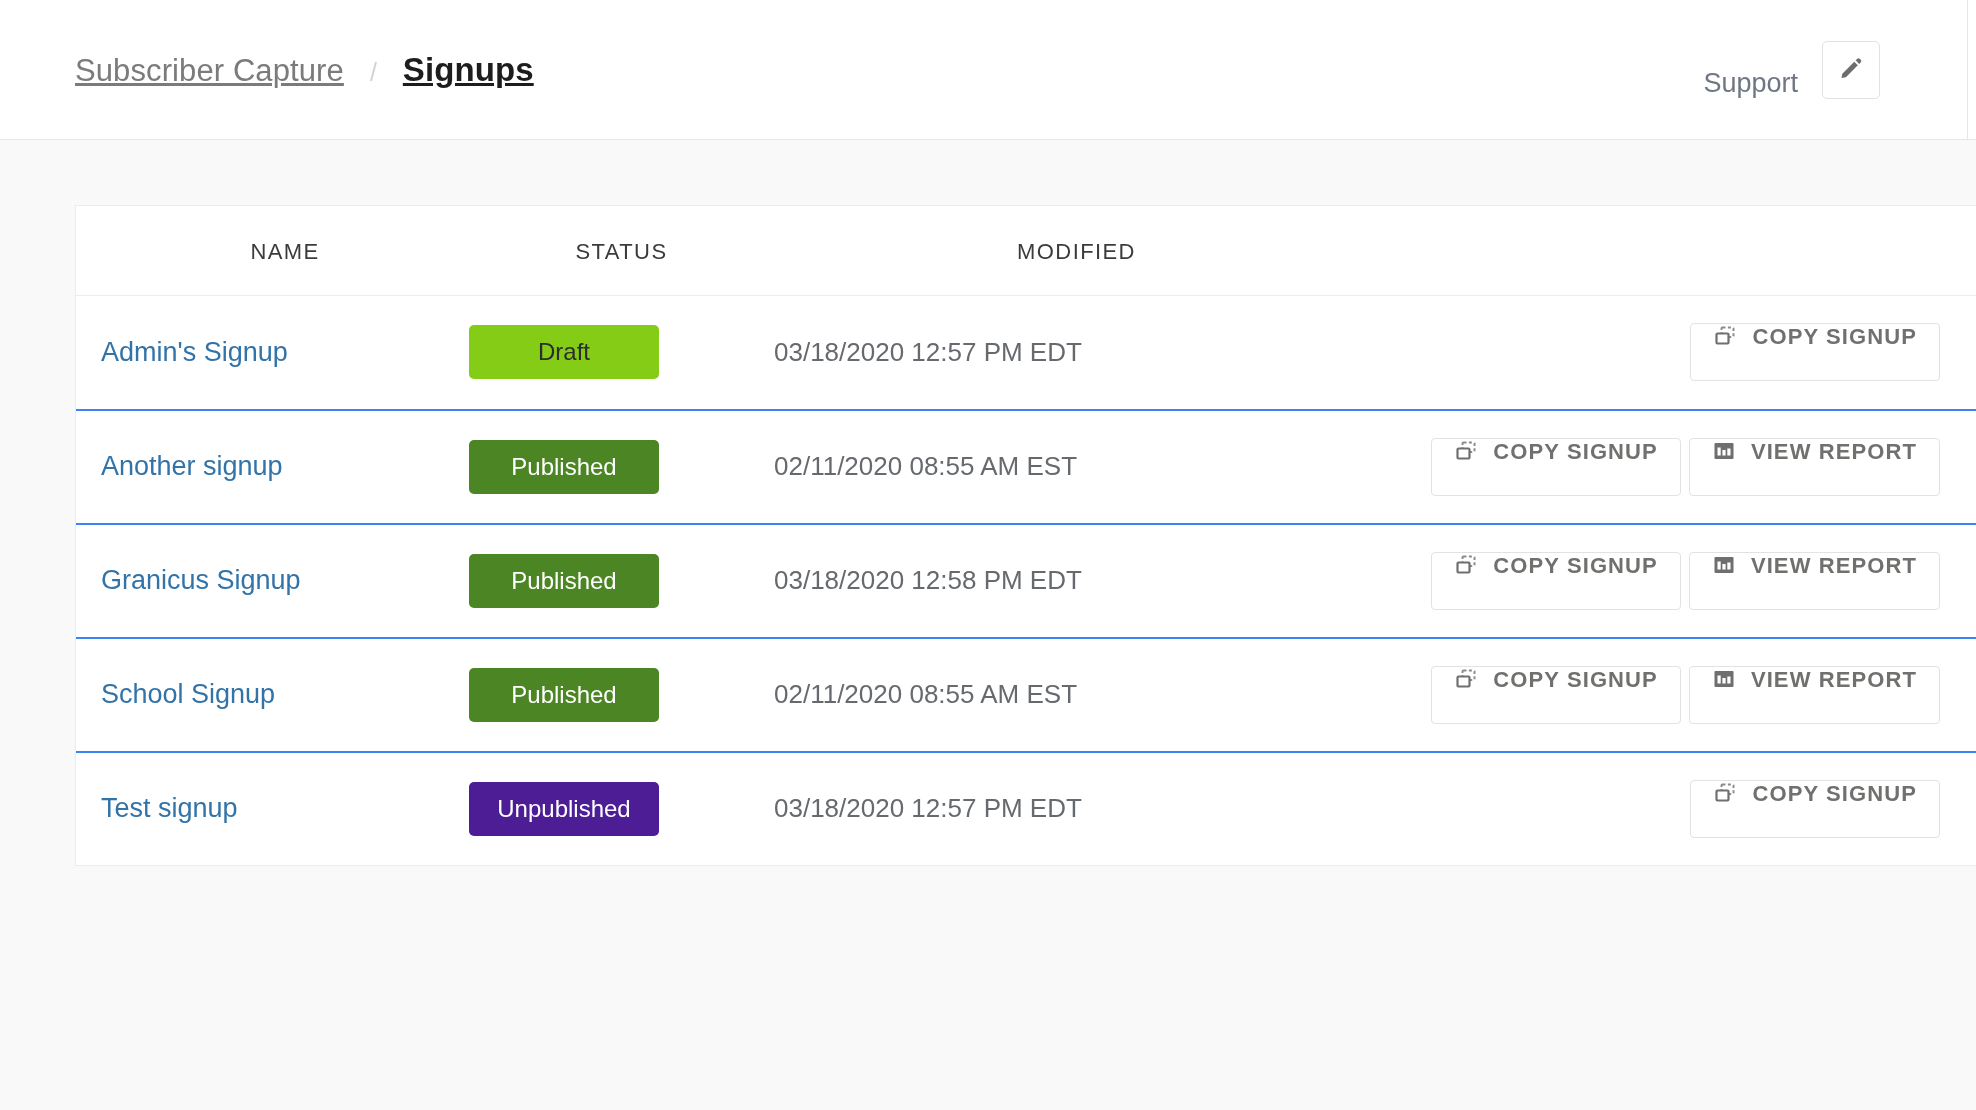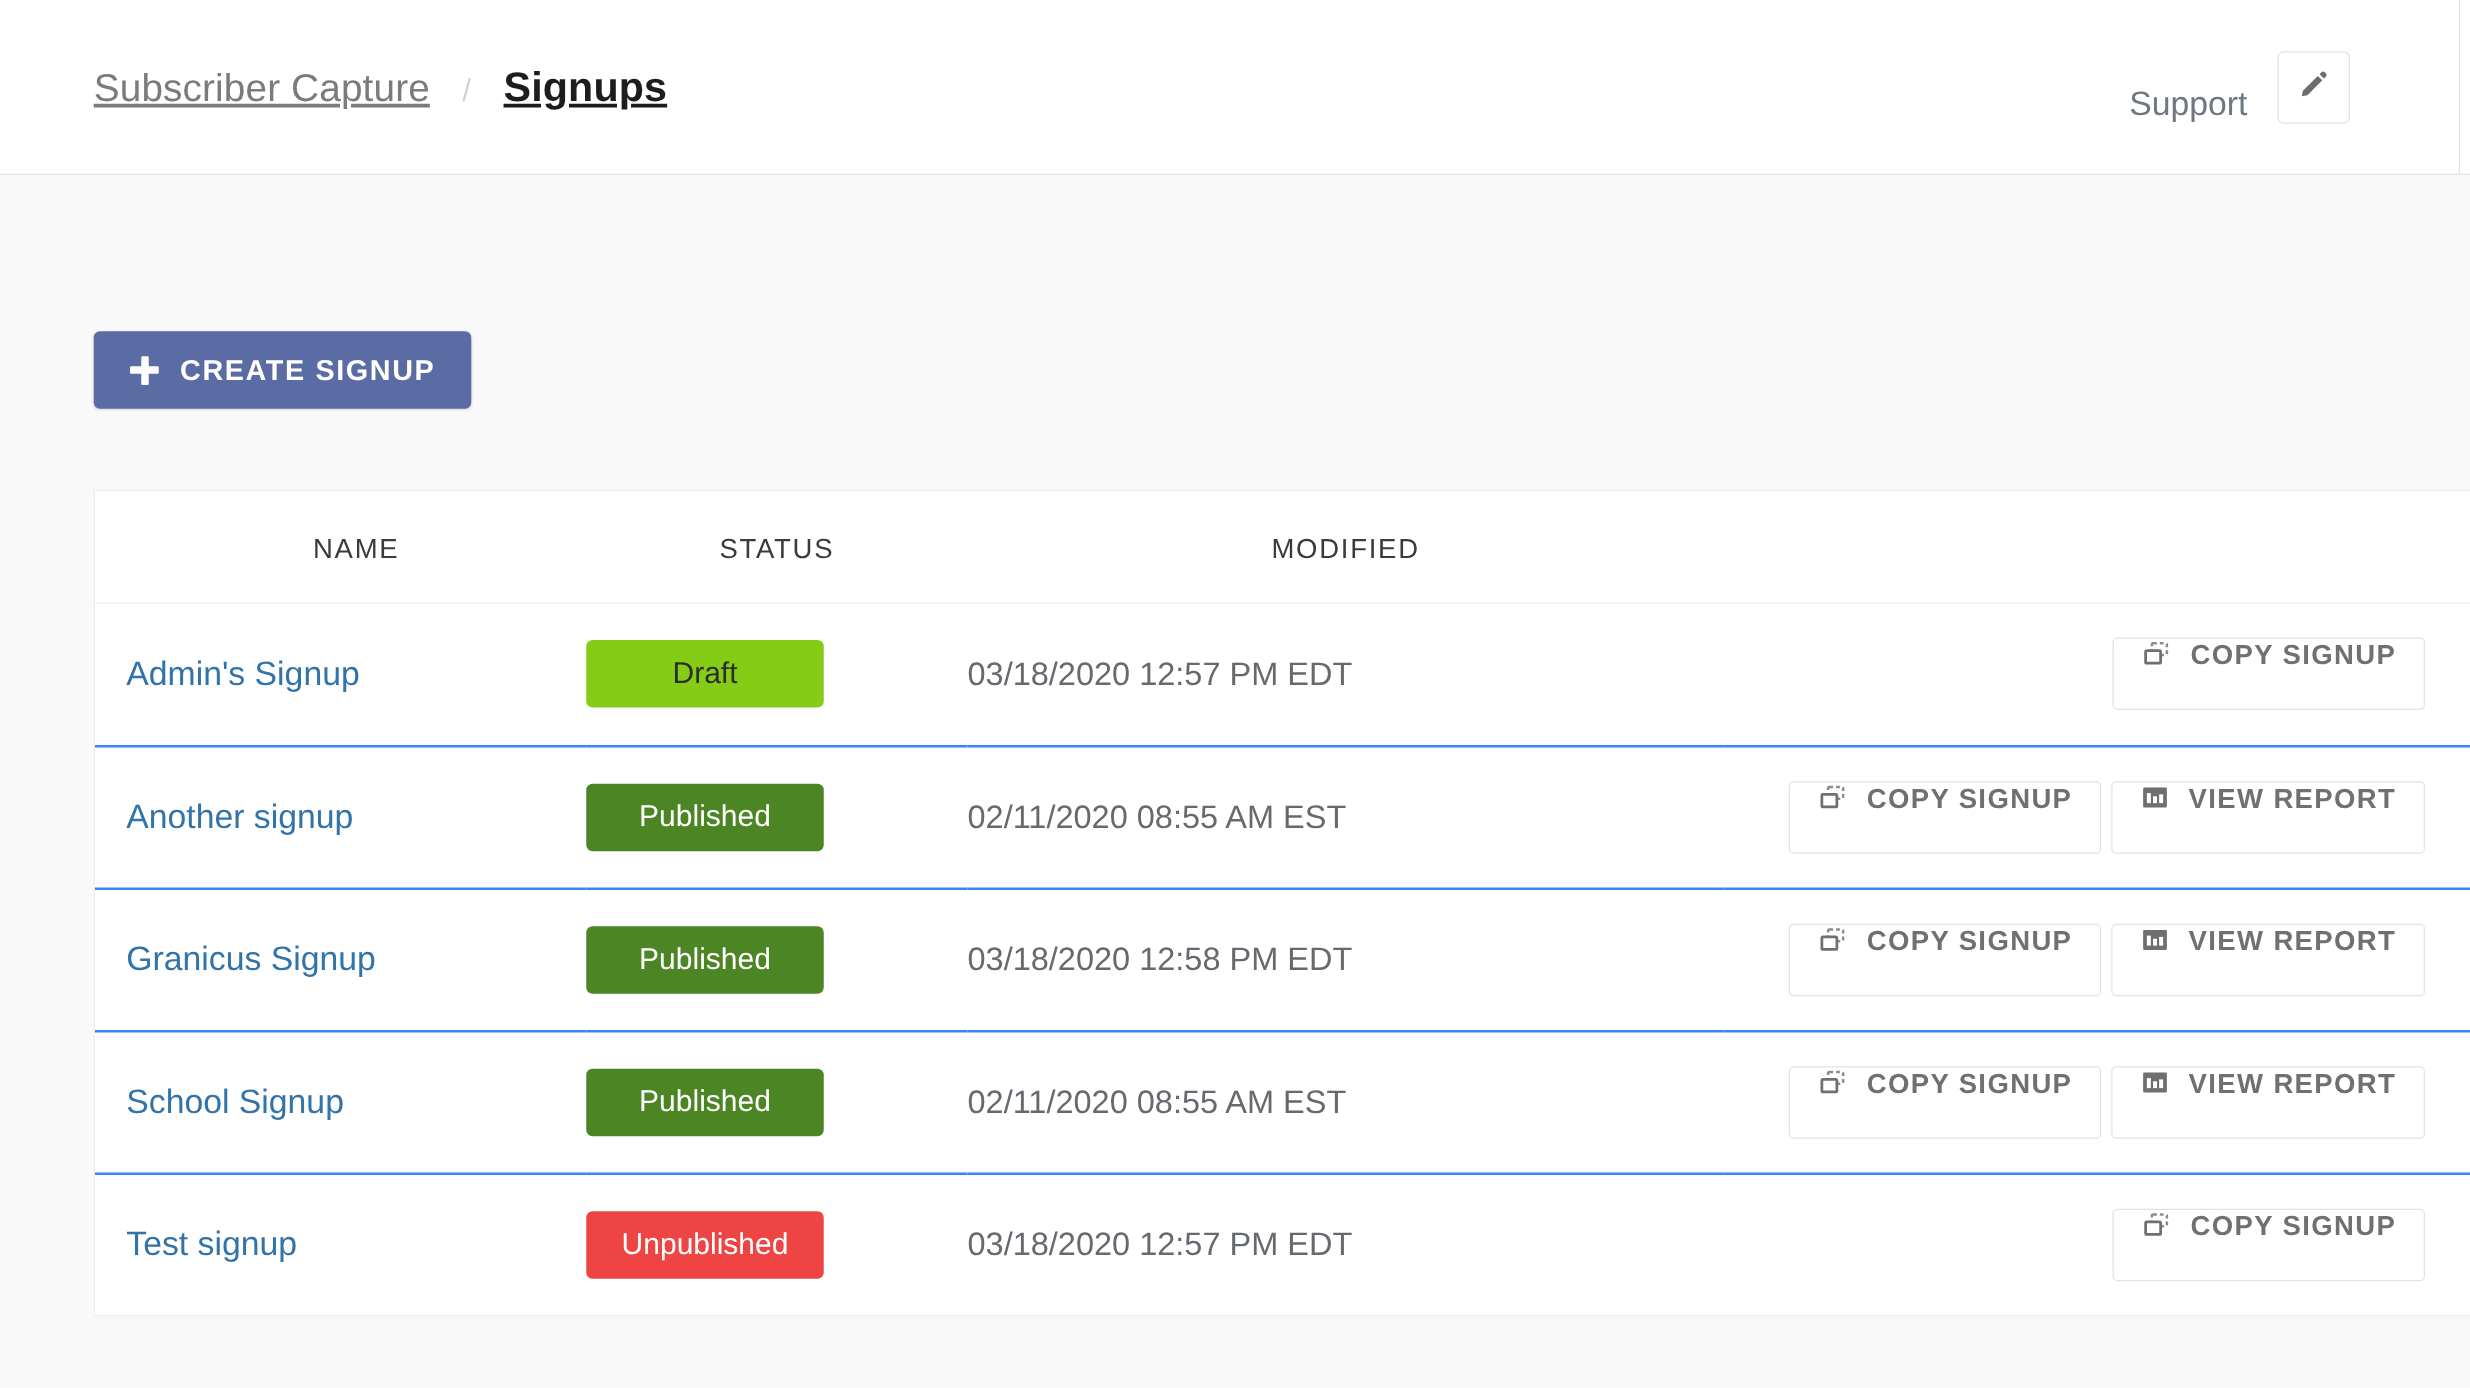--- a/index.html
+++ b/index.html
@@ -177,21 +177,21 @@
     min-width: 190px;
     height: 54px;
     padding: 0 18px;
     border-radius: 5px;
     font-size: 24px;
     font-weight: 400;
     white-space: nowrap;
   }
   .badge.draft       { background: #84cc16; color: #2d2d2d; }
   .badge.published   { background: #4c8523; color: #ffffff; }
-  .badge.unpublished { background: #ef4444; color: #ffffff; }
+  .badge.unpublished { background: #4c1d95; color: #ffffff; }
 
   .modified-text {
     font-size: 26px;
     color: #666a6e;
     white-space: nowrap;
   }
 
   .actions {
     display: flex;
     justify-content: flex-end;
@@ -236,24 +236,20 @@
           <path d="M4 17.2 L15.0 6.2 L18.3 9.5 L7.3 20.5 L3.2 21.3 Z" fill="#6d6d6d"></path>
           <path d="M16.3 4.9 L17.6 3.6 a1.9 1.9 0 0 1 2.7 0 l0.6 0.6 a1.9 1.9 0 0 1 0 2.7 L19.6 8.2 Z" fill="#6d6d6d"></path>
         </svg>
       </span>
     </div>
   </div>
 </div>
 
 <div class="content">
 
-  <button class="create-btn">
-    <span class="plus-glyph"></span>
-    <span class="lbl">CREATE SIGNUP</span>
-  </button>
 
   <div class="table-wrap">
     <table class="signups">
       <colgroup>
         <col class="col-name">
           <col class="col-status">
         <col class="col-mod">
           <col class="col-actions">
       </colgroup>
       <thead>

